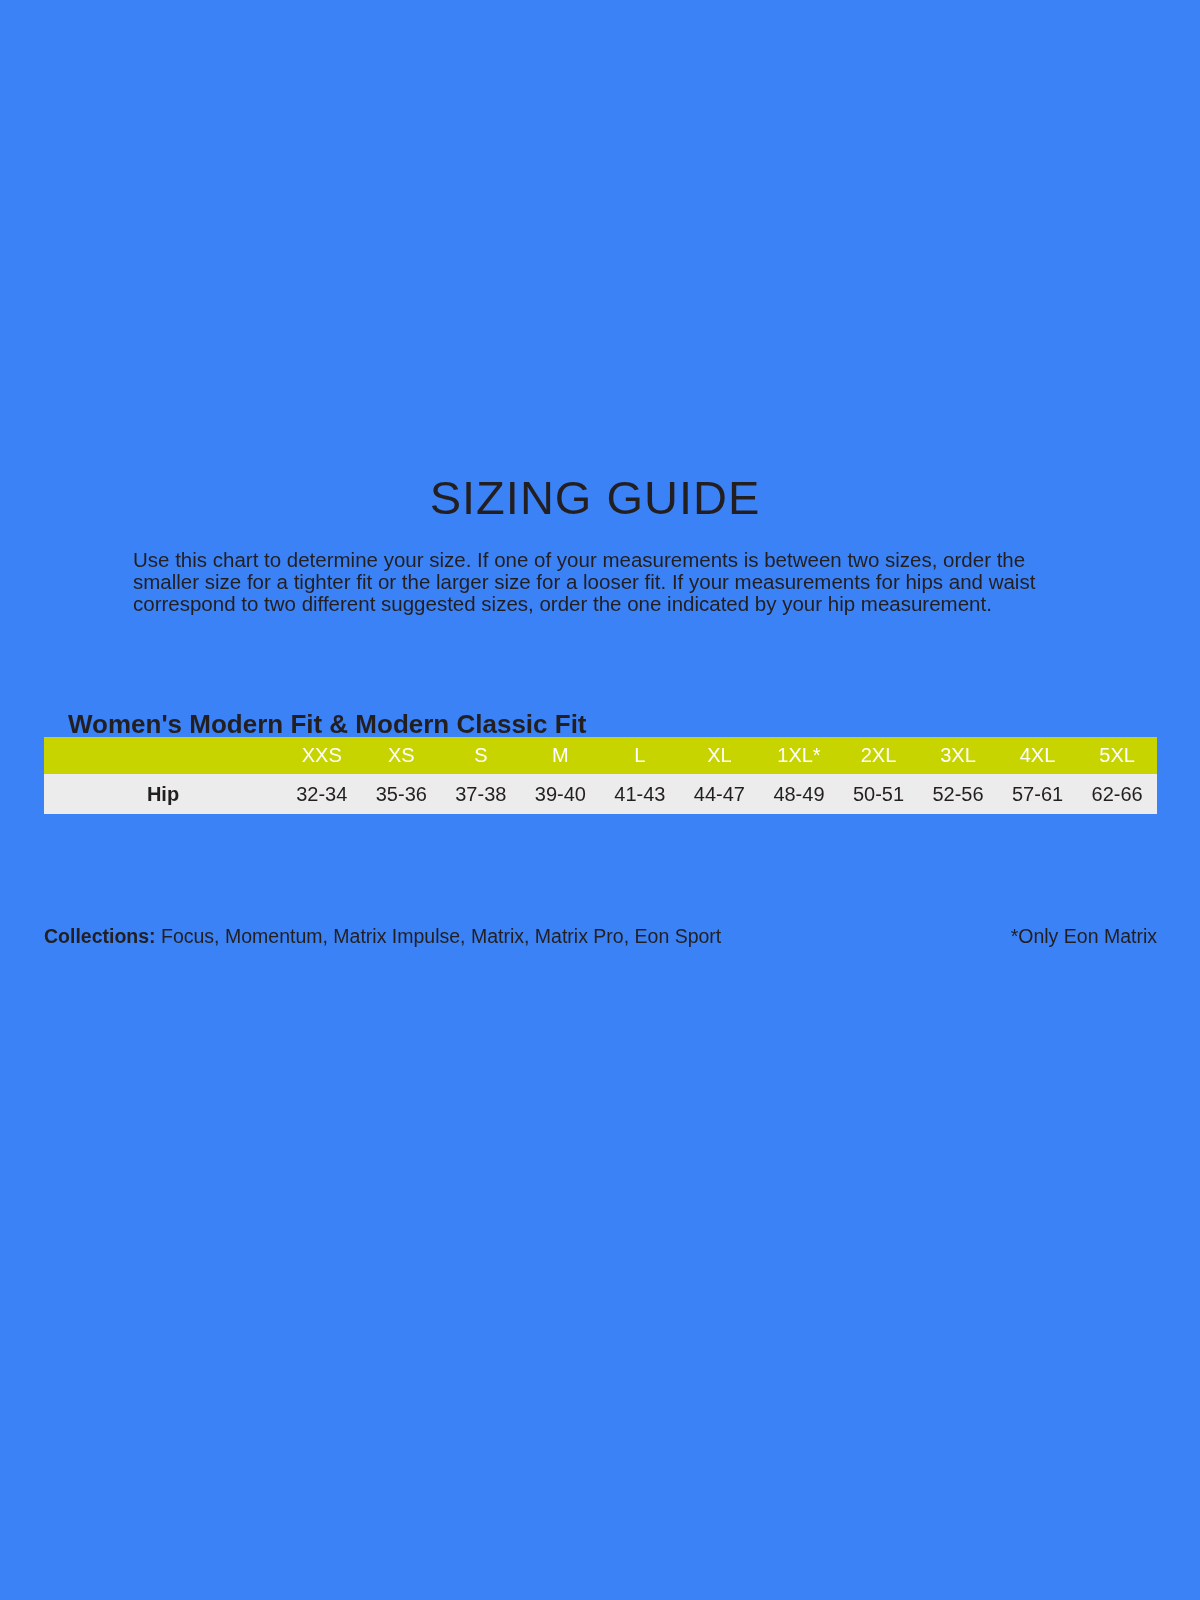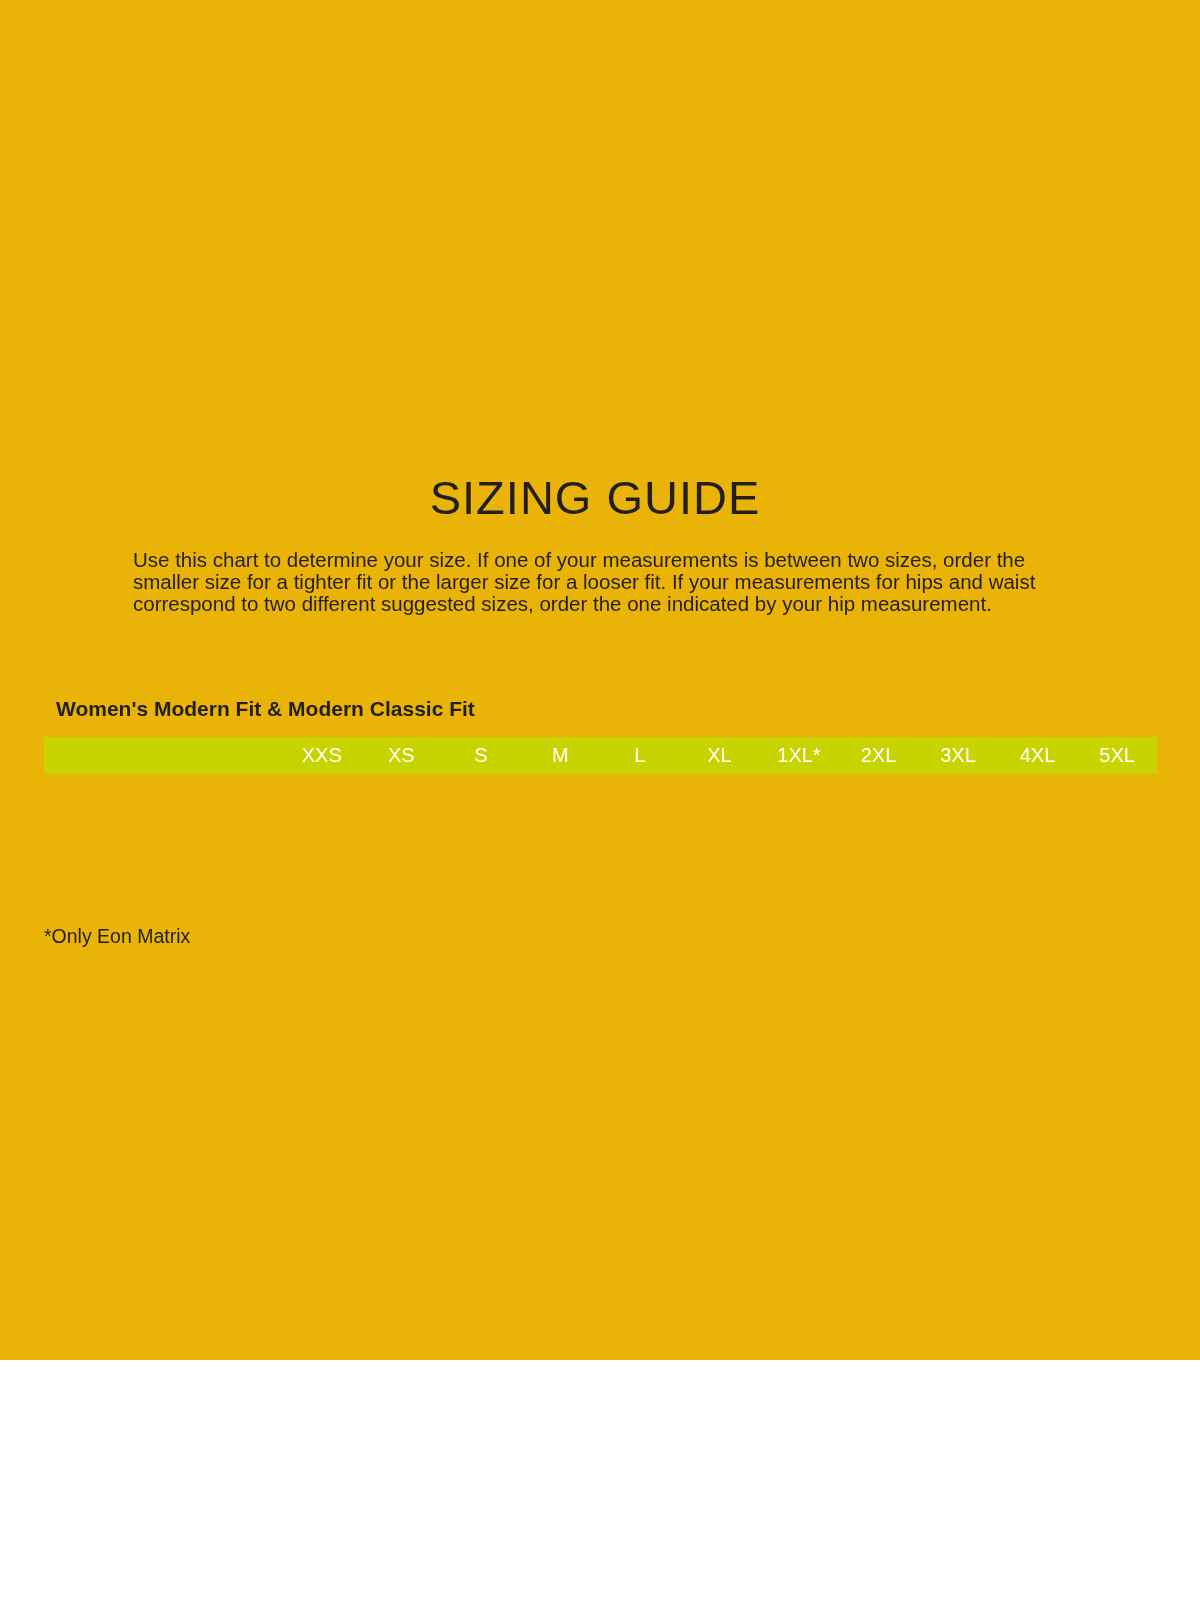--- a/index.html
+++ b/index.html
@@ -5,22 +5,22 @@
   html, body {
     margin: 0;
     padding: 0;
     background: #ffffff;
     font-family: "Liberation Sans", sans-serif;
     color: #231f20;
   }
   .page {
     position: relative;
     width: 1200px;
-    height: 1360px;
-    background: #eab308;
+    height: 1600px;
+    background: #3b82f6;
     overflow: hidden;
   }
   .title {
     position: absolute;
     top: 470px;
     left: 0;
     width: 1190px;
     margin: 0;
     text-align: center;
     font-size: 47px;
@@ -35,22 +35,22 @@
     width: 918px;
     margin: 0;
     font-size: 20.5px;
     line-height: 22px;
     color: #231f20;
   }
   .section-title {
     position: absolute;
     top: 694px;
     left: 53px;
-    margin: 3px;
-    font-size: 21px;
+    margin: 15px;
+    font-size: 26px;
     font-weight: 700;
     color: #231f20;
     text-align: right;
   }
   .size-table {
     position: absolute;
     top: 737px;
     left: 44px;
     width: 1113px;
     border-collapse: collapse;
@@ -112,20 +112,37 @@
           <th>L</th>
           <th>XL</th>
           <th>1XL*</th>
           <th>2XL</th>
           <th>3XL</th>
           <th>4XL</th>
           <th>5XL</th>
         </tr>
     </thead>
     <tbody id="table-body">
+        <tr class="shaded">
+          <td class="row-label">Hip</td>
+          <td>32-34</td>
+          <td>35-36</td>
+          <td>37-38</td>
+          <td>39-40</td>
+          <td>41-43</td>
+          <td>44-47</td>
+          <td>48-49</td>
+          <td>50-51</td>
+          <td>52-56</td>
+          <td>57-61</td>
+          <td>62-66</td>
+        </tr>
       </tbody>
   </table>
 
   <div class="table-footer">
+    <div>
+      <span class="bold">Collections:</span><span> Focus, Momentum, Matrix Impulse, Matrix, Matrix Pro, Eon Sport</span>
+    </div>
     <div>*Only Eon Matrix</div>
   </div>
 
 </div>
 
 </body></html>

